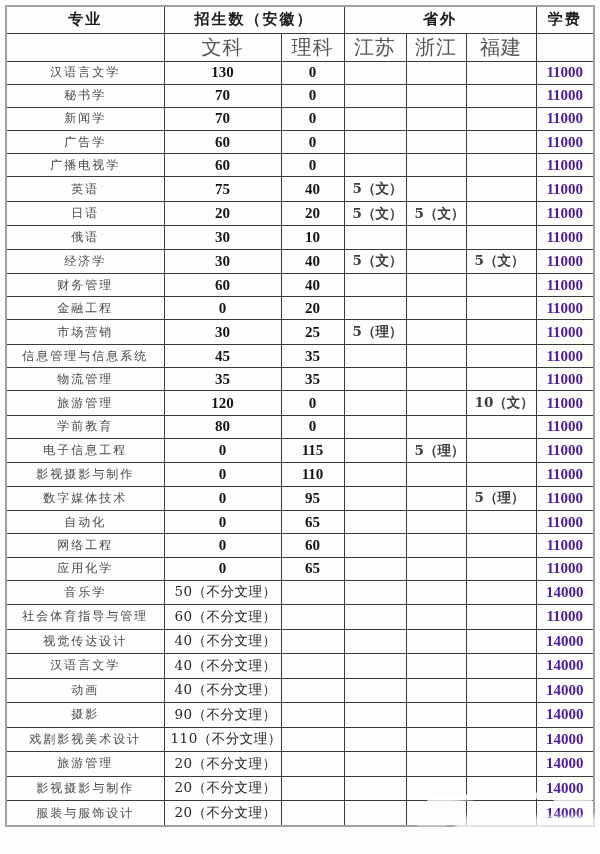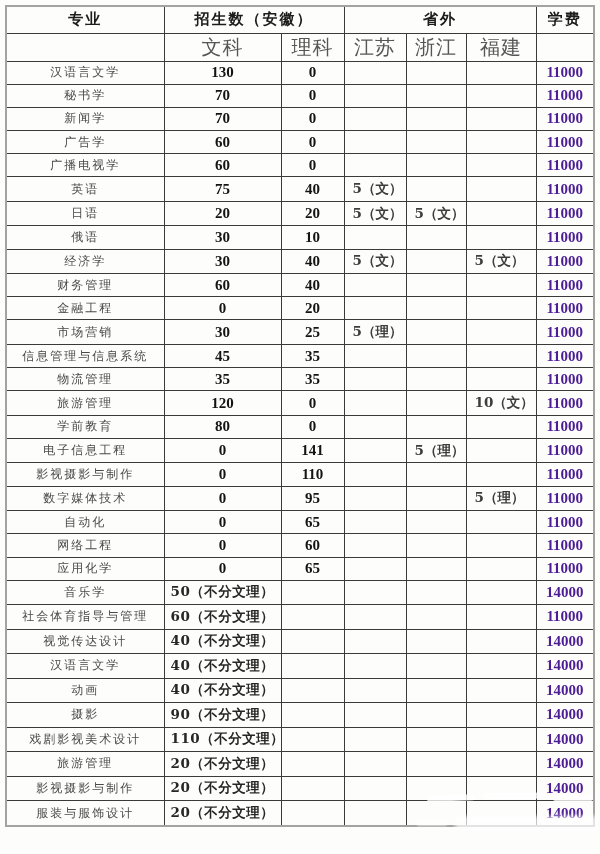--- a/index.html
+++ b/index.html
@@ -31,22 +31,22 @@
     font-size:20px; font-weight:normal; color:#565656; letter-spacing:1px;
   }
   td.major {
     font-size:12px; font-weight:normal; color:#4a4a4a; letter-spacing:2px;
   }
   td.num {
     font-family:"Liberation Serif","DejaVu Serif",serif;
     font-size:15px; font-weight:bold; color:#141414;
   }
   td.nosplit {
-    text-align:left; padding-left:6px;
-    font-size:13.5px; font-weight:bold; color:#262626; letter-spacing:0.5px;
+    text-align:center; padding-left:6px;
+    font-size:13.5px; font-weight:normal; color:#262626; letter-spacing:0.5px;
   }
   td.prov {
     text-align:left; padding-left:8px;
     font-size:13.5px; font-weight:600; color:#3d3d3d;
   }
   td.fee {
     font-family:"Liberation Serif","DejaVu Serif",serif;
     font-size:15px; font-weight:bold; color:#4c1d95;
   }
 
@@ -232,21 +232,21 @@
           <td class="num">80</td>
           <td class="num">0</td>
           <td class="num"></td>
           <td class="num"></td>
           <td class="num"></td>
           <td class="fee">11000</td>
         </tr>
         <tr>
           <td class="major">电子信息工程</td>
           <td class="num">0</td>
-          <td class="num">141</td>
+          <td class="num">115</td>
           <td class="num"></td>
           <td class="prov">5（理）</td>
           <td class="num"></td>
           <td class="fee">11000</td>
         </tr>
         <tr>
           <td class="major">影视摄影与制作</td>
           <td class="num">0</td>
           <td class="num">110</td>
           <td class="num"></td>

